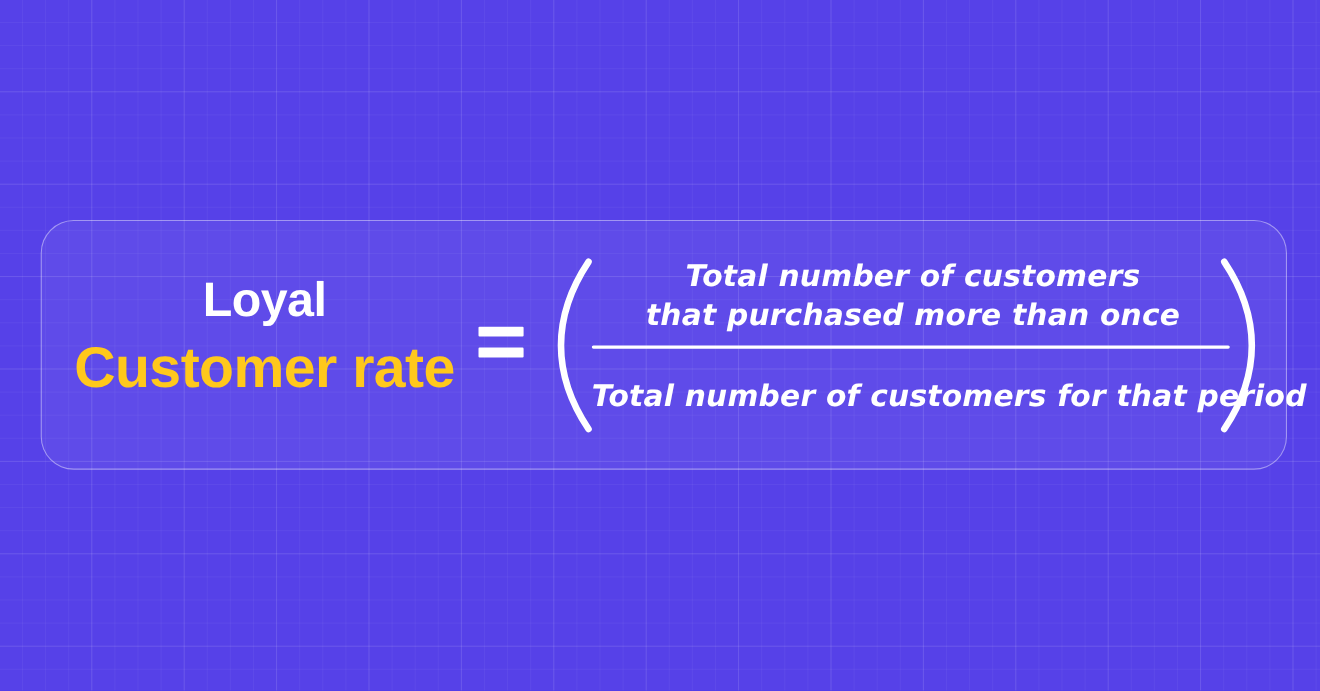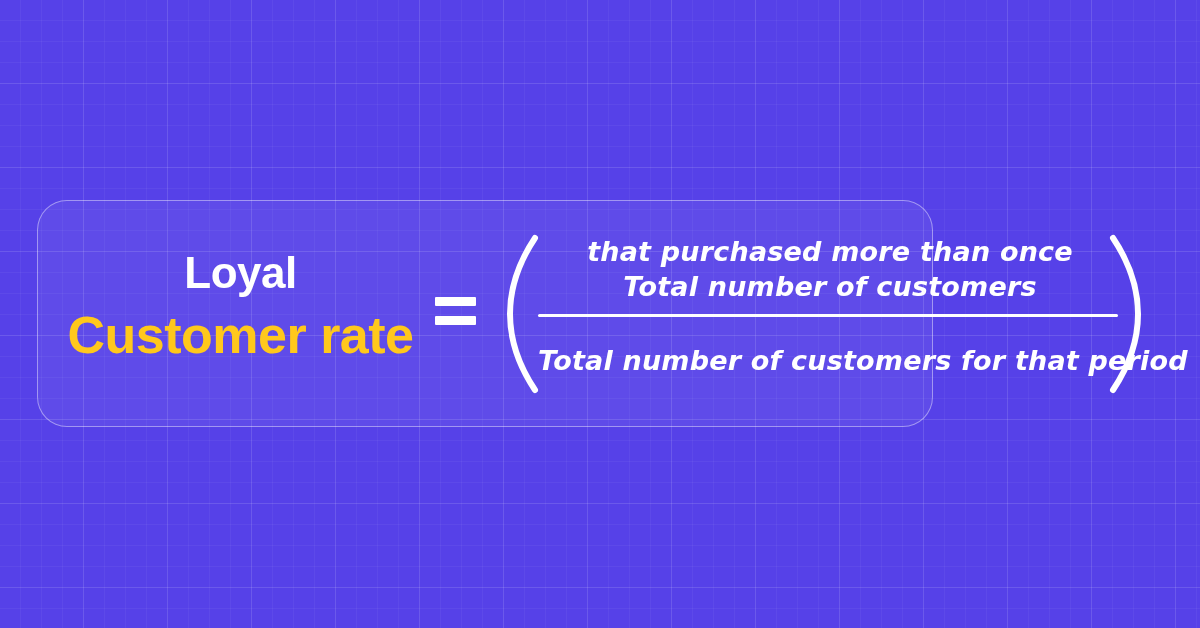--- a/index.html
+++ b/index.html
@@ -35,21 +35,21 @@
       21px 21px;
     background-position: -1px -1px, -1px -1px, -1px -1px, -1px -1px;
     pointer-events: none;
   }
 
   
   .formula-card {
     position: absolute;
     left: 37px;
     top: 200px;
-    width: 896px;
+    width: 1133px;
     height: 227px;
     box-sizing: border-box;
     border: 1px solid rgba(255,255,255,0.42);
     border-radius: 30px;
     background: rgba(255,255,255,0.055);
     display: flex;
     align-items: center;
   }
 
   
@@ -188,22 +188,22 @@
 
       <div class="paren left">
         <svg viewBox="0 0 40 160" xmlns="http://www.w3.org/2000/svg" aria-hidden="true">
           <path d="M31 4 C 11 34, 6 60, 6 80 C 6 100, 11 126, 31 156" fill="none" stroke="#FFFFFF" stroke-width="6" stroke-linecap="round"></path>
         </svg>
       </div>
 
       <div class="fraction">
 
         <div class="numerator">
+          <span class="num-line">Total number of customers</span>
           <span class="num-line">that purchased more than once</span>
-          <span class="num-line">Total number of customers</span>
         </div>
 
         <div class="denominator">Total number of customers for that period</div>
       </div>
 
       <div class="fraction-bar"></div>
 
       <div class="paren right">
         <svg viewBox="0 0 40 160" xmlns="http://www.w3.org/2000/svg" aria-hidden="true">
           <path d="M9 4 C 29 34, 34 60, 34 80 C 34 100, 29 126, 9 156" fill="none" stroke="#FFFFFF" stroke-width="6" stroke-linecap="round"></path>

